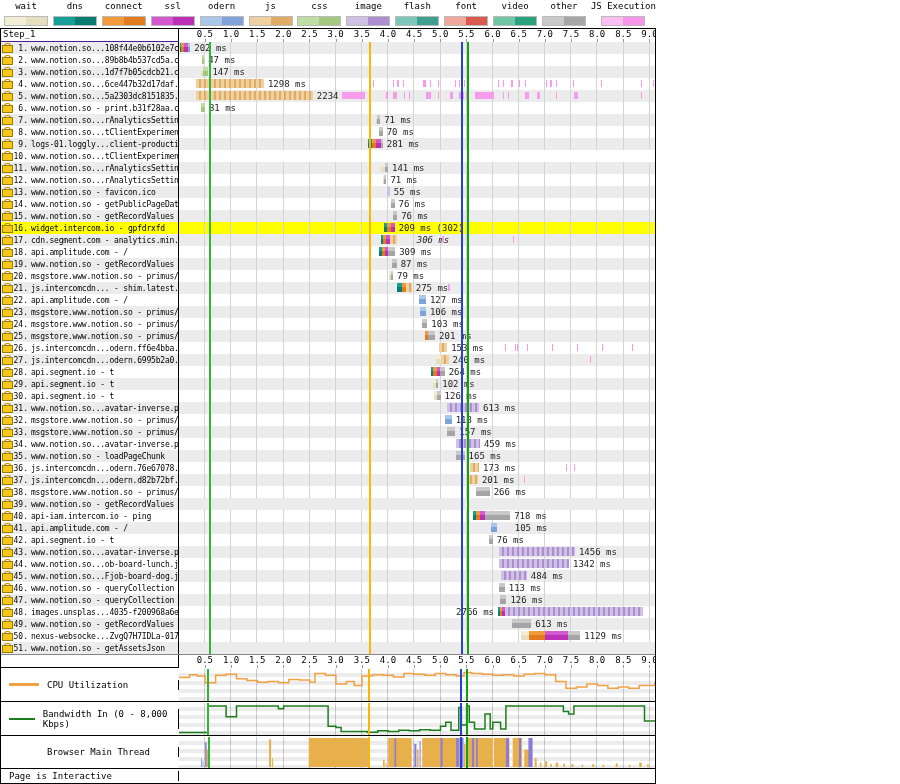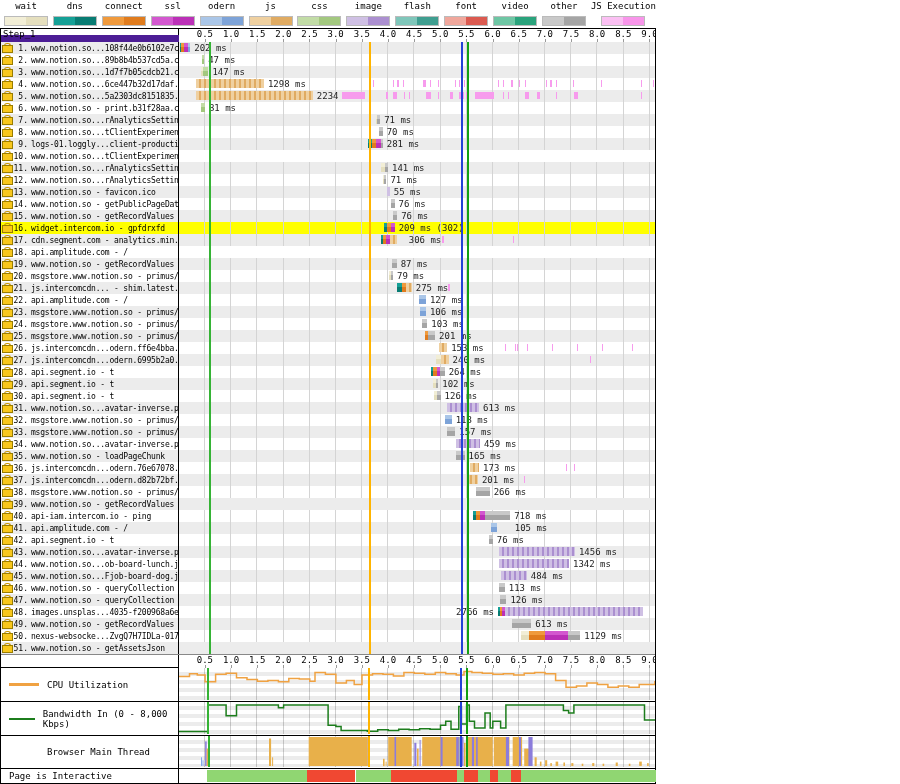--- a/index.html
+++ b/index.html
@@ -7,21 +7,21 @@
   .page { position:relative; width:900px; height:784px; background:#fff; overflow:hidden; }
 
   
   .legend { display:flex; width:660px; height:28px; padding:1px 4px 2px 4px; justify-content:space-between; }
   .legend-item { display:flex; flex-direction:column; align-items:center; justify-content:space-between; }
   .legend-item .lb { font-size:9px; color:#000; white-space:nowrap; }
   .legend-item .sw { width:44px; height:10px; border:1px solid #bbb; margin-top:1px; }
 
   
   .wf { width:656px; border:1px solid #000; }
-  .wf-header { display:flex; height:13px; border-bottom:7px solid #4c1d95; }
+  .wf-header { display:flex; height:13px; border-bottom:1px solid #4c1d95; }
   .wf-header .step { width:178px; border-right:1px solid #000; font-size:9px; padding-left:2px; background:#fff; }
   .axis { position:relative; width:477px; height:13px; overflow:hidden; background:#fff; }
   .axis .tick-label { position:absolute; top:0; font-size:9px; color:#000; transform:translateX(-50%); }
   .axis .tick-mark { position:absolute; bottom:0; width:1px; height:3px; background:#999; }
   .wf-body { position:relative; }
   .wf-row { display:flex; height:12px; }
   .wf-row.odd { background:#ececec; }
   .wf-row.even { background:#fff; }
   .wf-row.hl { background:#ffff00; }
   .wf-label { display:flex; align-items:center; width:178px; border-right:1px solid #000; overflow:hidden; white-space:nowrap; }
@@ -33,21 +33,21 @@
   .track { position:relative; width:477px; height:12px;
            background-image:repeating-linear-gradient(90deg, transparent 0, transparent 25.15px, #d4d4d4 25.15px, #d4d4d4 26.15px); }
   .barwrap { position:absolute; top:1px; height:9px; display:flex; }
   .seg { height:9px; }
   .mslabel { position:absolute; top:1px; font-size:9px; color:#222; white-space:nowrap; }
   .jstick { position:absolute; top:2px; height:7px; background:#f79bed; }
   .evline { position:absolute; top:0; bottom:0; width:2px; z-index:5; }
   .overlay { position:absolute; left:179px; top:0; bottom:0; width:477px; pointer-events:none; }
 
   
-  .brow { display:flex; width:656px; border:1px solid #000; border-top:none; }
+  .brow { display:flex; width:656px; border:1px solid #000; border-top:none;align-items:center; }
   .brow .blabel { width:178px; border-right:1px solid #000; background:#fff; display:flex; align-items:center; font-size:9px; padding-left:8px; }
   .brow .blabel .lswatch { width:30px; height:0; margin-right:8px; }
   .chart { position:relative; width:477px; overflow:hidden;
            background-image:repeating-linear-gradient(180deg, #fff 0, #fff 4px, #ececec 4px, #ececec 8px),
                             repeating-linear-gradient(90deg, transparent 0, transparent 25.15px, #cfcfcf 25.15px, #cfcfcf 26.15px);
            background-blend-mode:multiply; }
   .chart svg { position:absolute; left:0; top:0; }
   .pi-chart { position:relative; width:477px; background:#fff; }
   .pi-seg { position:absolute; top:1px; bottom:1px; }
 </style>
@@ -413,30 +413,39 @@
             <span class="wf-num">17.</span>
             <span class="wf-url">cdn.segment.com - analytics.min.js</span>
           </div>
           <div class="track">
             <div class="barwrap" style="left: 201.878px;">
               <div class="seg" style="width: 2.615px; background: linear-gradient(rgb(21, 160, 150) 0px, rgb(21, 160, 150) 45%, rgb(8, 124, 115) 45%, rgb(8, 124, 115) 100%);"></div>
               <div class="seg" style="width: 3.138px; background: linear-gradient(rgb(240, 154, 60) 0px, rgb(240, 154, 60) 45%, rgb(224, 124, 30) 45%, rgb(224, 124, 30) 100%);"></div>
               <div class="seg" style="width: 3.4518px; background: linear-gradient(rgb(211, 87, 207) 0px, rgb(211, 87, 207) 45%, rgb(187, 48, 183) 45%, rgb(187, 48, 183) 100%);"></div>
               <div class="seg" style="width: 6.799px; background: repeating-linear-gradient(90deg, rgb(239, 208, 160) 0px, rgb(239, 208, 160) 3px, rgb(224, 171, 98) 3px, rgb(224, 171, 98) 5px);"></div>
             </div>
-            <span class="mslabel" style="left: 230px;">306 ms</span>
+            <span class="mslabel" style="left: 238px; font-style: italic;">306 ms</span>
             <div class="jstick" style="left: 263.592px; width: 2.092px;"></div>
             <div class="jstick" style="left: 334.72px; width: 1.046px;"></div>
           </div>
         </div>
         <div class="wf-row even">
           <div class="wf-label">
             <span class="lock"></span>
             <span class="wf-num">18.</span>
             <span class="wf-url">api.amplitude.com - /</span>
+          </div>
+          <div class="track">
+            <div class="barwrap" style="left: 200.309px;">
+              <div class="seg" style="width: 2.615px; background: linear-gradient(rgb(21, 160, 150) 0px, rgb(21, 160, 150) 45%, rgb(8, 124, 115) 45%, rgb(8, 124, 115) 100%);"></div>
+              <div class="seg" style="width: 3.138px; background: linear-gradient(rgb(240, 154, 60) 0px, rgb(240, 154, 60) 45%, rgb(224, 124, 30) 45%, rgb(224, 124, 30) 100%);"></div>
+              <div class="seg" style="width: 3.6087px; background: linear-gradient(rgb(211, 87, 207) 0px, rgb(211, 87, 207) 45%, rgb(187, 48, 183) 45%, rgb(187, 48, 183) 100%);"></div>
+              <div class="seg" style="width: 6.799px; background: linear-gradient(rgb(201, 201, 201) 0px, rgb(201, 201, 201) 45%, rgb(165, 165, 165) 45%, rgb(165, 165, 165) 100%);"></div>
+            </div>
+            <span class="mslabel" style="left: 220.47px;">309 ms</span>
           </div>
         </div>
         <div class="wf-row odd">
           <div class="wf-label">
             <span class="lock"></span>
             <span class="wf-num">19.</span>
             <span class="wf-url">www.notion.so - getRecordValues</span>
           </div>
           <div class="track">
             <div class="barwrap" style="left: 213.384px;">

